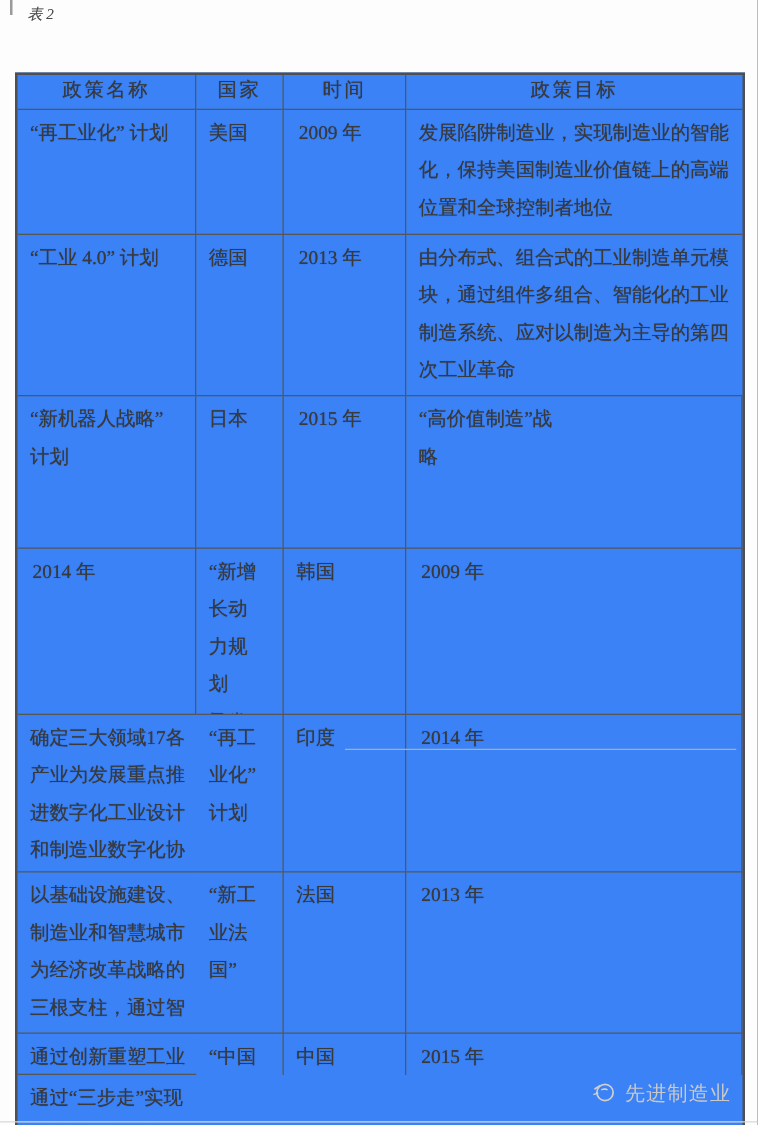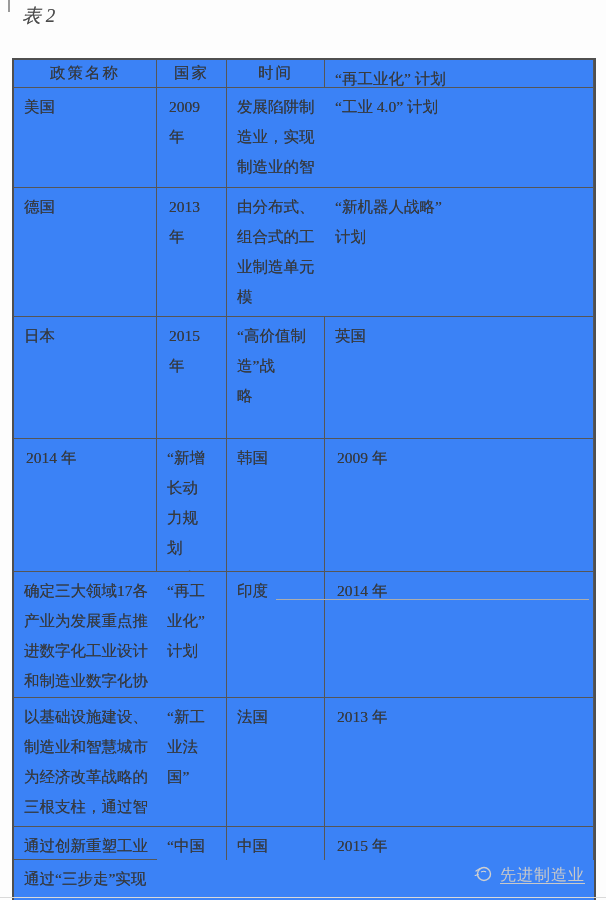--- a/index.html
+++ b/index.html
@@ -4,21 +4,21 @@
 <style>
   html,body{margin:0;padding:0;}
   body{
     width:606px;height:900px;position:relative;overflow:hidden;
     background:#fdfdfd;
     font-family:"Liberation Serif","DejaVu Serif",serif;
     color:#3a3a3a;
   }
   .caption{
     position:absolute;left:22px;top:3px;
-    font-style:italic;font-size:19px;color:#4a4a4a;
+    font-style:italic;font-size:12px;color:#4a4a4a;
     text-shadow:0 0 0.5px rgba(0,0,0,.35);
     text-align:center;
   }
   .corner-mark{position:absolute;left:8px;top:0;width:2px;height:12px;background:#9a9a9a;}
   .tbl{
     position:absolute;left:12px;top:30px;width:580px;
     border:2px solid #4f4f4f;
     display:grid;
     grid-template-columns:143px 70px 98px 1fr;
     grid-template-rows:28px 100px 129px 122px 133px 126px 129px 33px 61px;
@@ -48,34 +48,35 @@
     background:#adadad;
   }
   .bottom-shadow{
     position:absolute;left:0;top:897px;width:606px;height:1px;background:#d9d9d9;
   }
   .watermark{
     position:absolute;top:863px;right:21px;
     display:flex;align-items:center;gap:7px;
     color:#c9c9c9;font-size:16px;letter-spacing:1px;
   }
-  .watermark .wm-text{text-decoration:underline;text-underline-offset:3px;}
+  .watermark .wm-text{text-underline-offset:3px;}
   .wm-icon{display:inline-block;}
 </style>
 </head>
 <body>
 
 <div class="caption">表 2</div>
 <div class="corner-mark"></div>
 
 <div class="tbl">
 
   <div class="cell hd c1">政策名称</div>
   <div class="cell hd c2">国家</div>
   <div class="cell hd c3">时间</div>
+  <div class="cell hd c4">政策目标</div>
 
   <div class="cell c1 c-name">“再工业化” 计划</div>
   <div class="cell c2 c-country">美国</div>
   <div class="cell c3 c-year">2009 年</div>
   <div class="cell c4 c-goal">发展陷阱制造业，实现制造业的智能
 化，保持美国制造业价值链上的高端
 位置和全球控制者地位</div>
 
   <div class="cell c1 c-name">“工业 4.0” 计划</div>
   <div class="cell c2 c-country">德国</div>
@@ -85,21 +86,20 @@
 制造系统、应对以制造为主导的第四
 次工业革命</div>
 
   <div class="cell c1 c-name">“新机器人战略”
 计划</div>
   <div class="cell c2 c-country">日本</div>
   <div class="cell c3 c-year">2015 年</div>
 
   <div class="cell c1 c-name">“高价值制造”战
 略</div>
-  <div class="cell c2 c-country">英国</div>
   <div class="cell c3 c-year">2014 年</div>
 
   <div class="cell c1 c-name">“新增长动力规划
 及发展战略”</div>
   <div class="cell c2 c-country">韩国</div>
   <div class="cell c3 c-year">2009 年</div>
   <div class="cell c4 c-goal">确定三大领域17各产业为发展重点推
 进数字化工业设计和制造业数字化协
 作建设，加强对智能制造基础开发的
 正在支持。</div>

